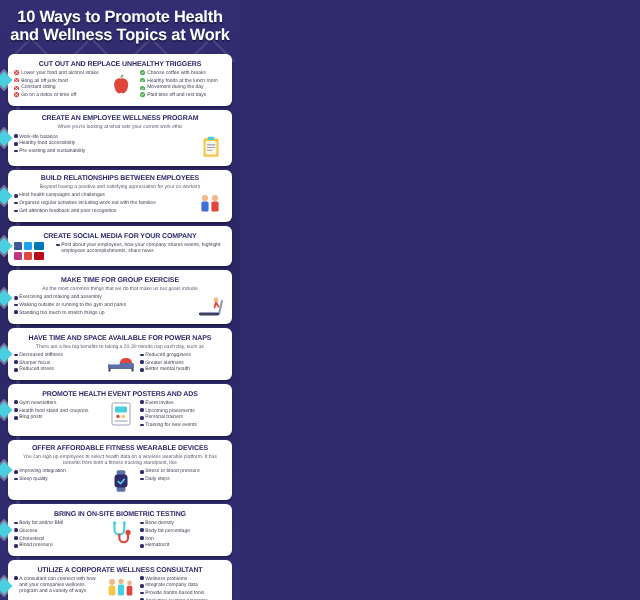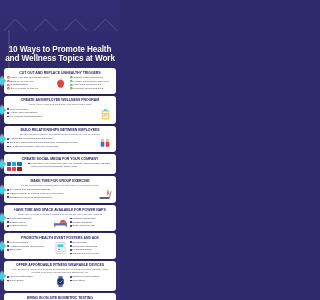--- a/index.html
+++ b/index.html
@@ -11,21 +11,21 @@
   }
   .poster{
     position:relative;width:120px;height:300px;
     background:linear-gradient(180deg,#332d73 0%,#2b2663 45%,#332d73 100%);
     box-sizing:border-box;overflow:hidden;
   }
   
   .chev-row{position:absolute;left:0;right:0;display:flex;justify-content:space-around;pointer-events:none;}
   .chev{width:16px;height:16px;border-left:1px solid rgba(255,255,255,.13);border-top:1px solid rgba(255,255,255,.13);transform:rotate(45deg);}
   .header{
-    position:relative;padding:4px 4px 3px 4px;text-align:center;margin-top:41px;
+    position:relative;padding:4px 4px 3px 4px;text-align:center;
   }
   .title{
     color:#ffffff;font-weight:bold;line-height:1.12;
     font-size:8.2px;letter-spacing:-.1px;
     text-shadow:0 1px 0 rgba(0,0,0,.35);
   }
   
   .rail{position:absolute;left:8px;top:30px;bottom:16px;width:2px;background:rgba(255,255,255,.10);}
   .sections{position:relative;padding:2px 4px 0 4px;}
   .section{

